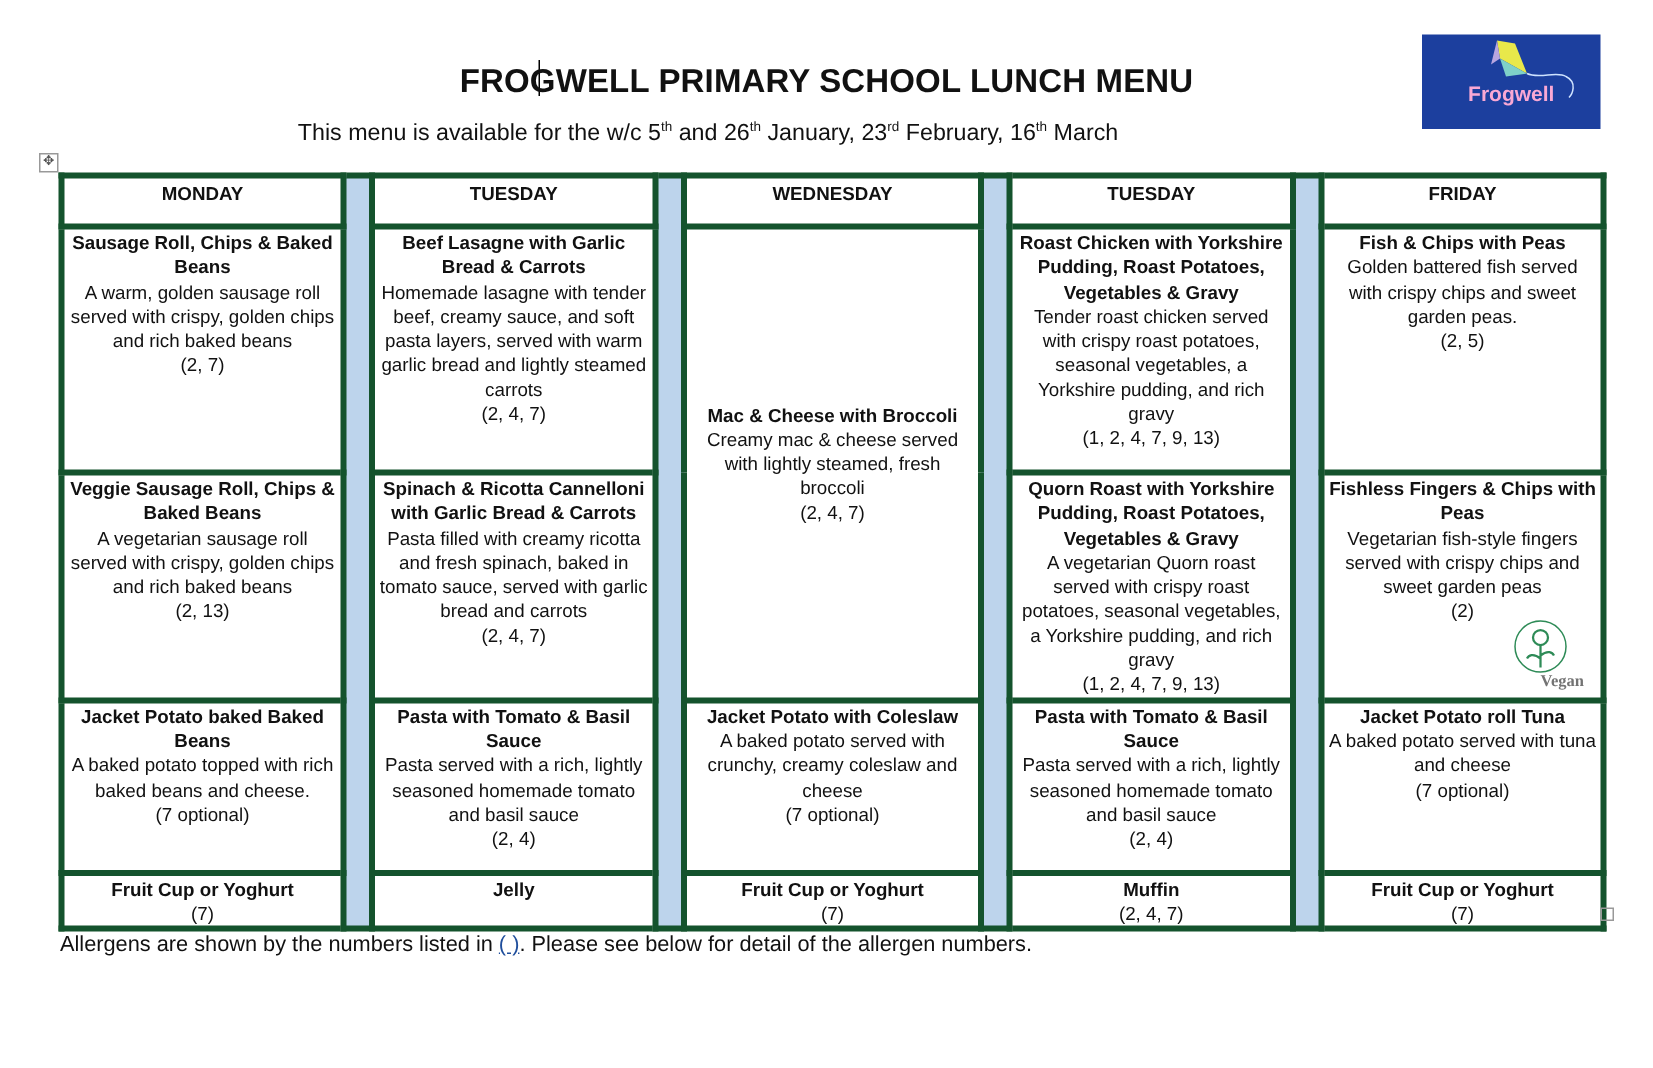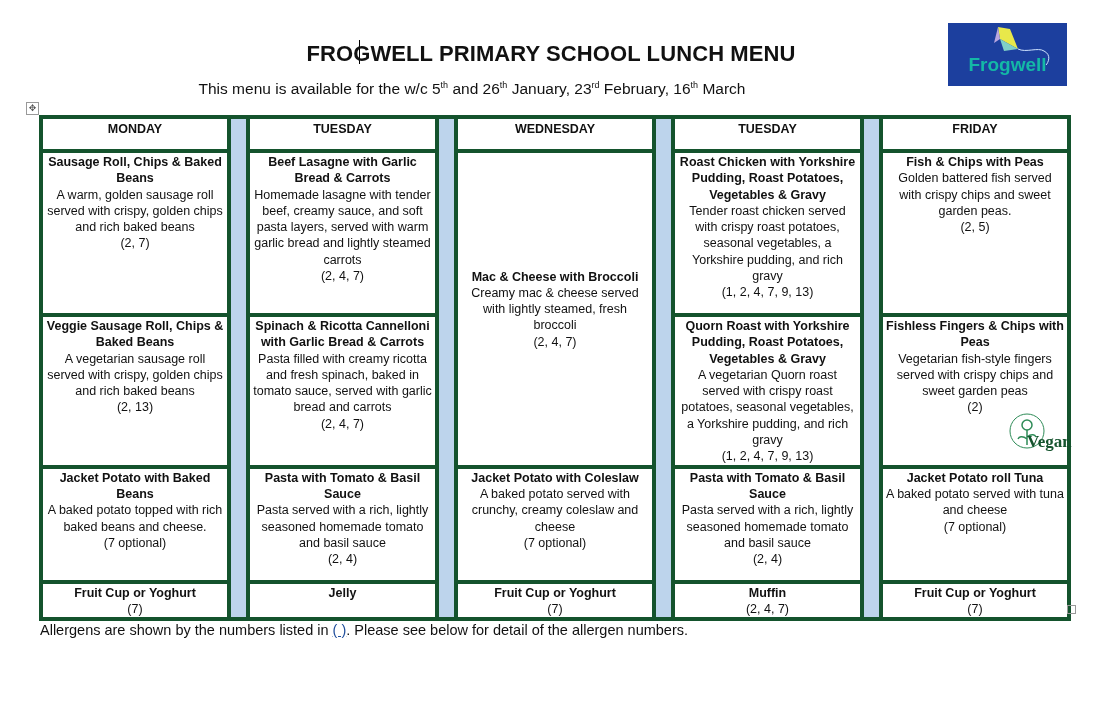--- a/index.html
+++ b/index.html
@@ -7,22 +7,22 @@
          font-family: "DejaVu Sans", sans-serif; color: #111; }
   .title { position: absolute; left: 0; width: 1102px; top: 41px; text-align: center;
            font-family: "Liberation Sans", sans-serif; font-weight: bold; font-size: 22px;
            letter-spacing: 0.1px; }
   .cursor { position: absolute; left: 359px; top: 40px; width: 1px; height: 24px; background: #000; }
   .subtitle { position: absolute; left: 0; width: 944px; top: 80px; text-align: center;
               font-family: "Liberation Sans", sans-serif; font-size: 15.5px; }
   .subtitle sup { font-size: 9px; vertical-align: 6px; line-height: 0; }
   .logo { position: absolute; left: 948px; top: 23px; width: 119px; height: 63px; background: #1c3f9e; }
   .logo svg { position: absolute; left: 0; top: 0; }
-  .logo-text { position: absolute; left: 0; width: 119px; top: 31px; text-align: center; color: #14b8a6;
-               font-family: "Liberation Sans", sans-serif; font-weight: bold; font-size: 19px; }
+  .logo-text { position: absolute; left: 0; width: 119px; top: 31px; text-align: center; color: #f9a8d4;
+               font-family: "Liberation Sans", sans-serif; font-weight: bold; font-size: 14px; }
   .move-handle { position: absolute; left: 26px; top: 102px; width: 11px; height: 11px;
                  border: 1px solid #999; font-size: 9px; line-height: 11px; text-align: center; color: #555; }
   .resize-handle { position: absolute; left: 1067px; top: 605px; width: 7px; height: 7px; border: 1px solid #999; }
   table.menu { position: absolute; left: 39px; top: 115px; border-collapse: collapse; table-layout: fixed; width: 1028px; }
   table.menu td { border: 4px solid #14532d; vertical-align: top; text-align: center; padding: 1px 3px 0 3px;
                   font-family: "Liberation Sans", sans-serif; font-size: 12.5px; line-height: 16.3px; }
   table.menu td.gap { background: #bdd4ec; padding: 0; }
   table.menu tr.head td { height: 28px; font-weight: bold; font-size: 12.5px; padding-top: 2px; }
   .dish { font-weight: bold; display: block; }
   .desc { display: block; }
@@ -120,21 +120,21 @@
       <span class="all">(1, 2, 4, 7, 9, 13)</span>
     </td>
     <td>
       <span class="dish">Fishless Fingers &amp; Chips with Peas</span>
       <span class="desc">Vegetarian fish-style fingers served with crispy chips and sweet garden peas</span>
       <span class="all">(2)</span>
     </td>
   </tr>
   <tr style="height:115px">
     <td>
-      <span class="dish">Jacket Potato with Baked Beans</span>
+      <span class="dish">Jacket Potato baked Baked Beans</span>
       <span class="desc">A baked potato topped with rich baked beans and cheese.</span>
       <span class="all">(7 optional)</span>
     </td>
     <td>
       <span class="dish">Pasta with Tomato &amp; Basil Sauce</span>
       <span class="desc">Pasta served with a rich, lightly seasoned homemade tomato and basil sauce</span>
       <span class="all">(2, 4)</span>
     </td>
     <td>
       <span class="dish">Jacket Potato with Coleslaw</span>
@@ -176,20 +176,20 @@
   </tr>
 </tbody>
   </table>
 
 <div class="vegan">
   <svg width="54" height="44" viewBox="0 0 54 44">
     <circle cx="20" cy="20" r="17" stroke="#2e8b57" stroke-width="1" fill="none"></circle>
     <circle cx="20" cy="14" r="5" stroke="#2e8b57" stroke-width="1.5" fill="none"></circle>
     <path d="M20,19 L20,34 M20,28 C15,24 12,26 11,28 M20,26 C25,22 28,24 29,26" stroke="#2e8b57" stroke-width="1.5" fill="none"></path>
   </svg>
-  <span style="position:absolute; left:20px; top:21px; font-family:'Liberation Serif',serif; font-weight:bold; font-size:17px; color:#14532d;">Vegan</span>
+  <span style="position:absolute; left:20px; top:37px; font-family:'Liberation Serif',serif; font-weight:bold; font-size:11px; color:#737373;">Vegan</span>
 </div>
 
 <div class="resize-handle"></div>
 
 <div class="footer">
   <span>Allergens are shown by the numbers listed in </span><span class="paren">( )</span><span>. Please see below for detail of the allergen numbers.</span>
 </div>
 
 </body></html>

